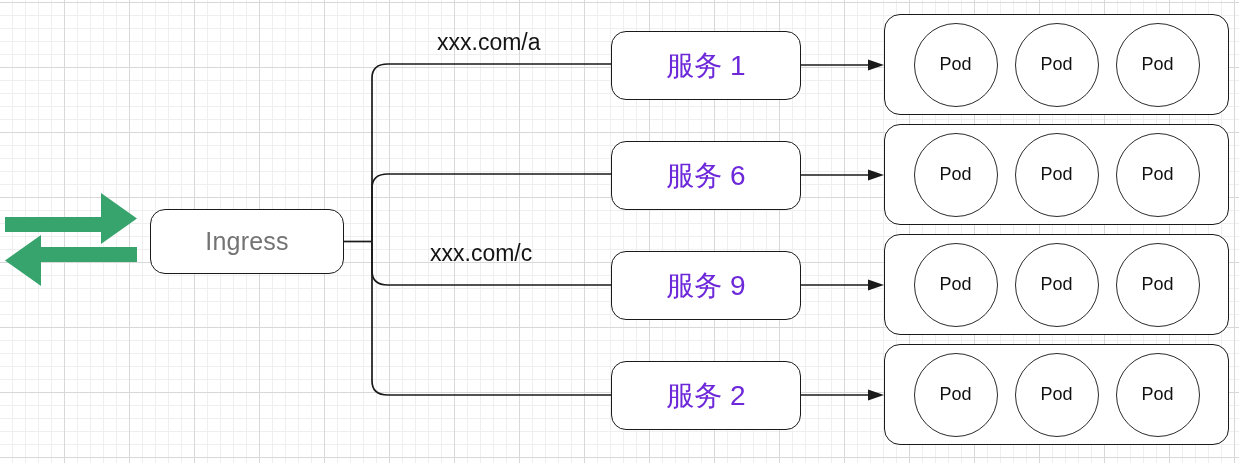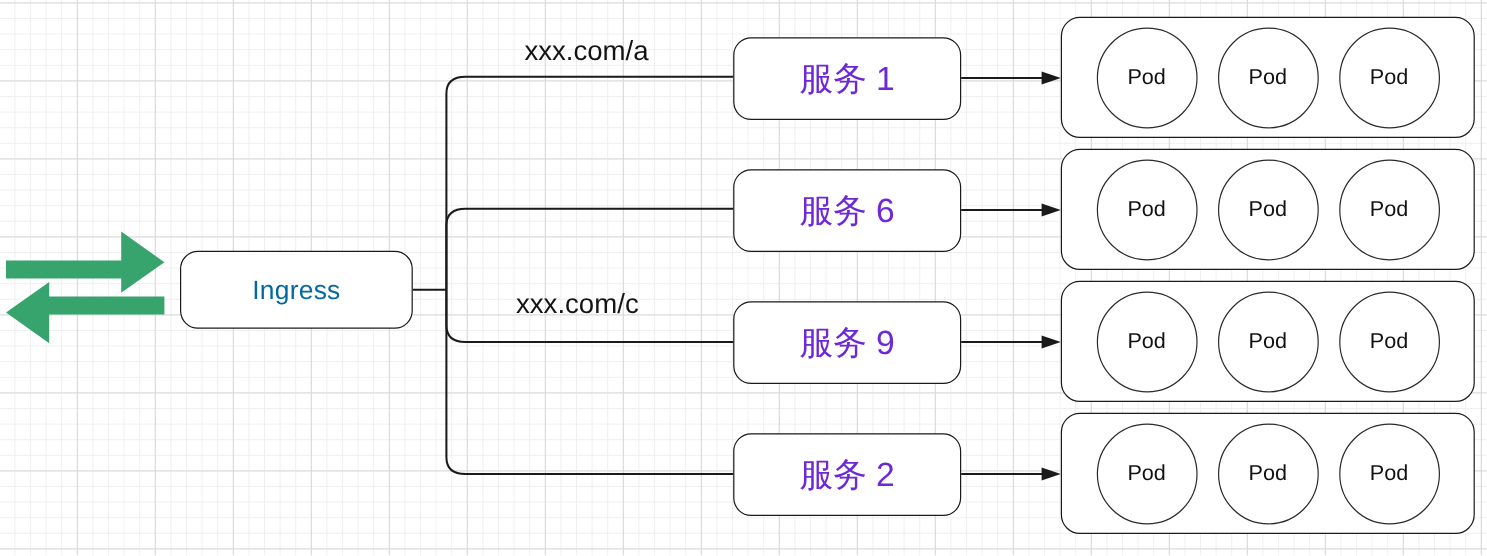--- a/index.html
+++ b/index.html
@@ -50,22 +50,22 @@
   }
 
   .ingress-box {
     left: 150px;
     top: 209px;
     width: 194px;
     height: 65px;
     border-radius: 15px;
   }
   .ingress-label {
-    font-size: 22px;
-    color: #0369a1;
+    font-size: 25px;
+    color: #737373;
     letter-spacing: 0.2px;
   }
 
   .service-box {
     left: 611px;
     width: 190px;
     height: 69px;
     border-radius: 15px;
   }
   .service-label {

